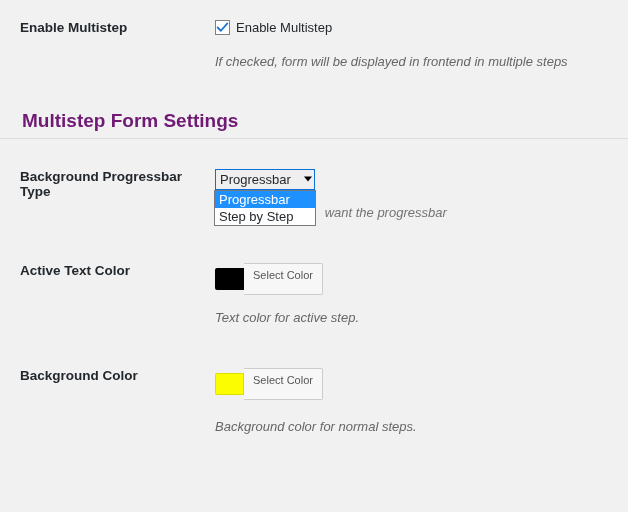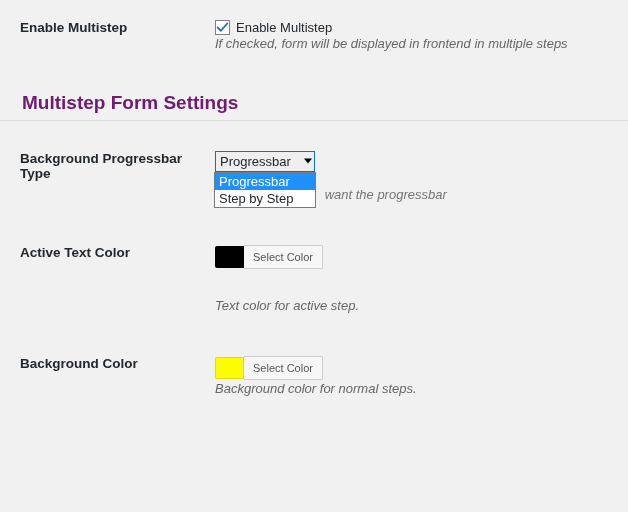--- a/index.html
+++ b/index.html
@@ -45,21 +45,21 @@
     justify-content: center;
     box-sizing: border-box;
   }
   .checkbox svg {
     width: 13px;
     height: 13px;
   }
   .desc {
     font-style: italic;
     color: #666;
-    margin-top: 0;
+    margin-top: 18px;
     line-height: 1.45;
   }
   h2.section-title {
     font-size: 19px;
     font-weight: 600;
     margin: 18px 0 6px 22px;
     color: #701a75;
   }
   hr.section-rule {
     border: none;
@@ -127,21 +127,21 @@
     gap: 0;
   }
   .swatch {
     width: 29px;
     height: 22px;
     border: 1px solid rgba(0,0,0,0.12);
     border-radius: 2px 0 0 2px;
     box-sizing: border-box;
   }
   .select-color-btn {
-    height: 24px;
+    height: 32px;
     border: 1px solid #ccc;
     border-left: none;
     background: #f7f7f7;
     font-size: 11px;
     color: #555;
     padding: 0 9px;
     border-radius: 0 2px 2px 0;
     line-height: 22px;
     cursor: pointer;
     box-sizing: border-box;
@@ -197,21 +197,21 @@
     </td>
   </tr>
 
   <tr>
     <th>Active Text Color</th>
     <td>
       <div class="color-row">
         <span class="swatch" style="background:#000000;"></span>
         <span class="select-color-btn">Select Color</span>
       </div>
-      <div class="desc indent-desc" style="margin-top:28px;">Text color for active step.</div>
+      <div class="desc indent-desc" style="margin-top:14px;">Text color for active step.</div>
     </td>
   </tr>
 
 
   <tr>
     <th>Background Color</th>
     <td>
       <div class="color-row">
         <span class="swatch" style="background:#fdfd02;"></span>
         <span class="select-color-btn">Select Color</span>

